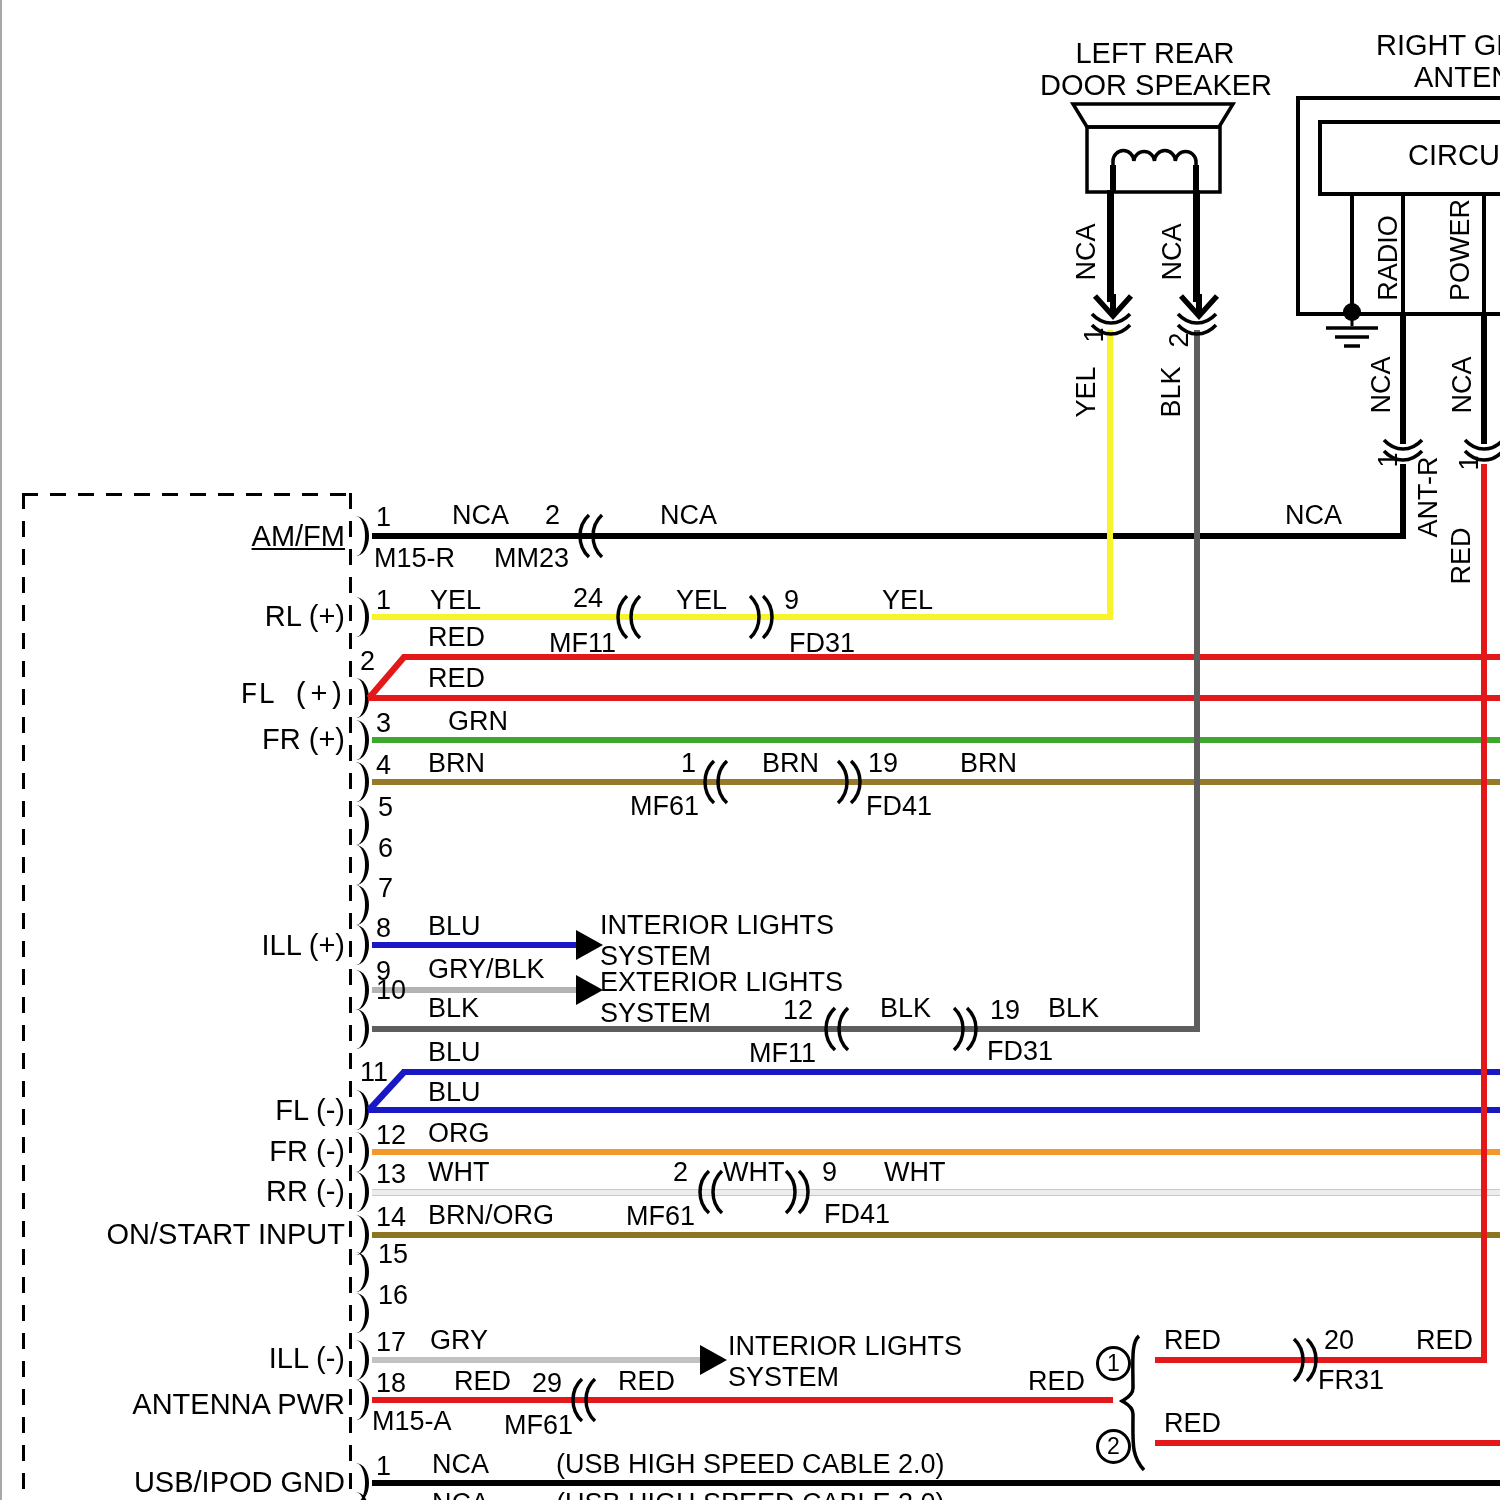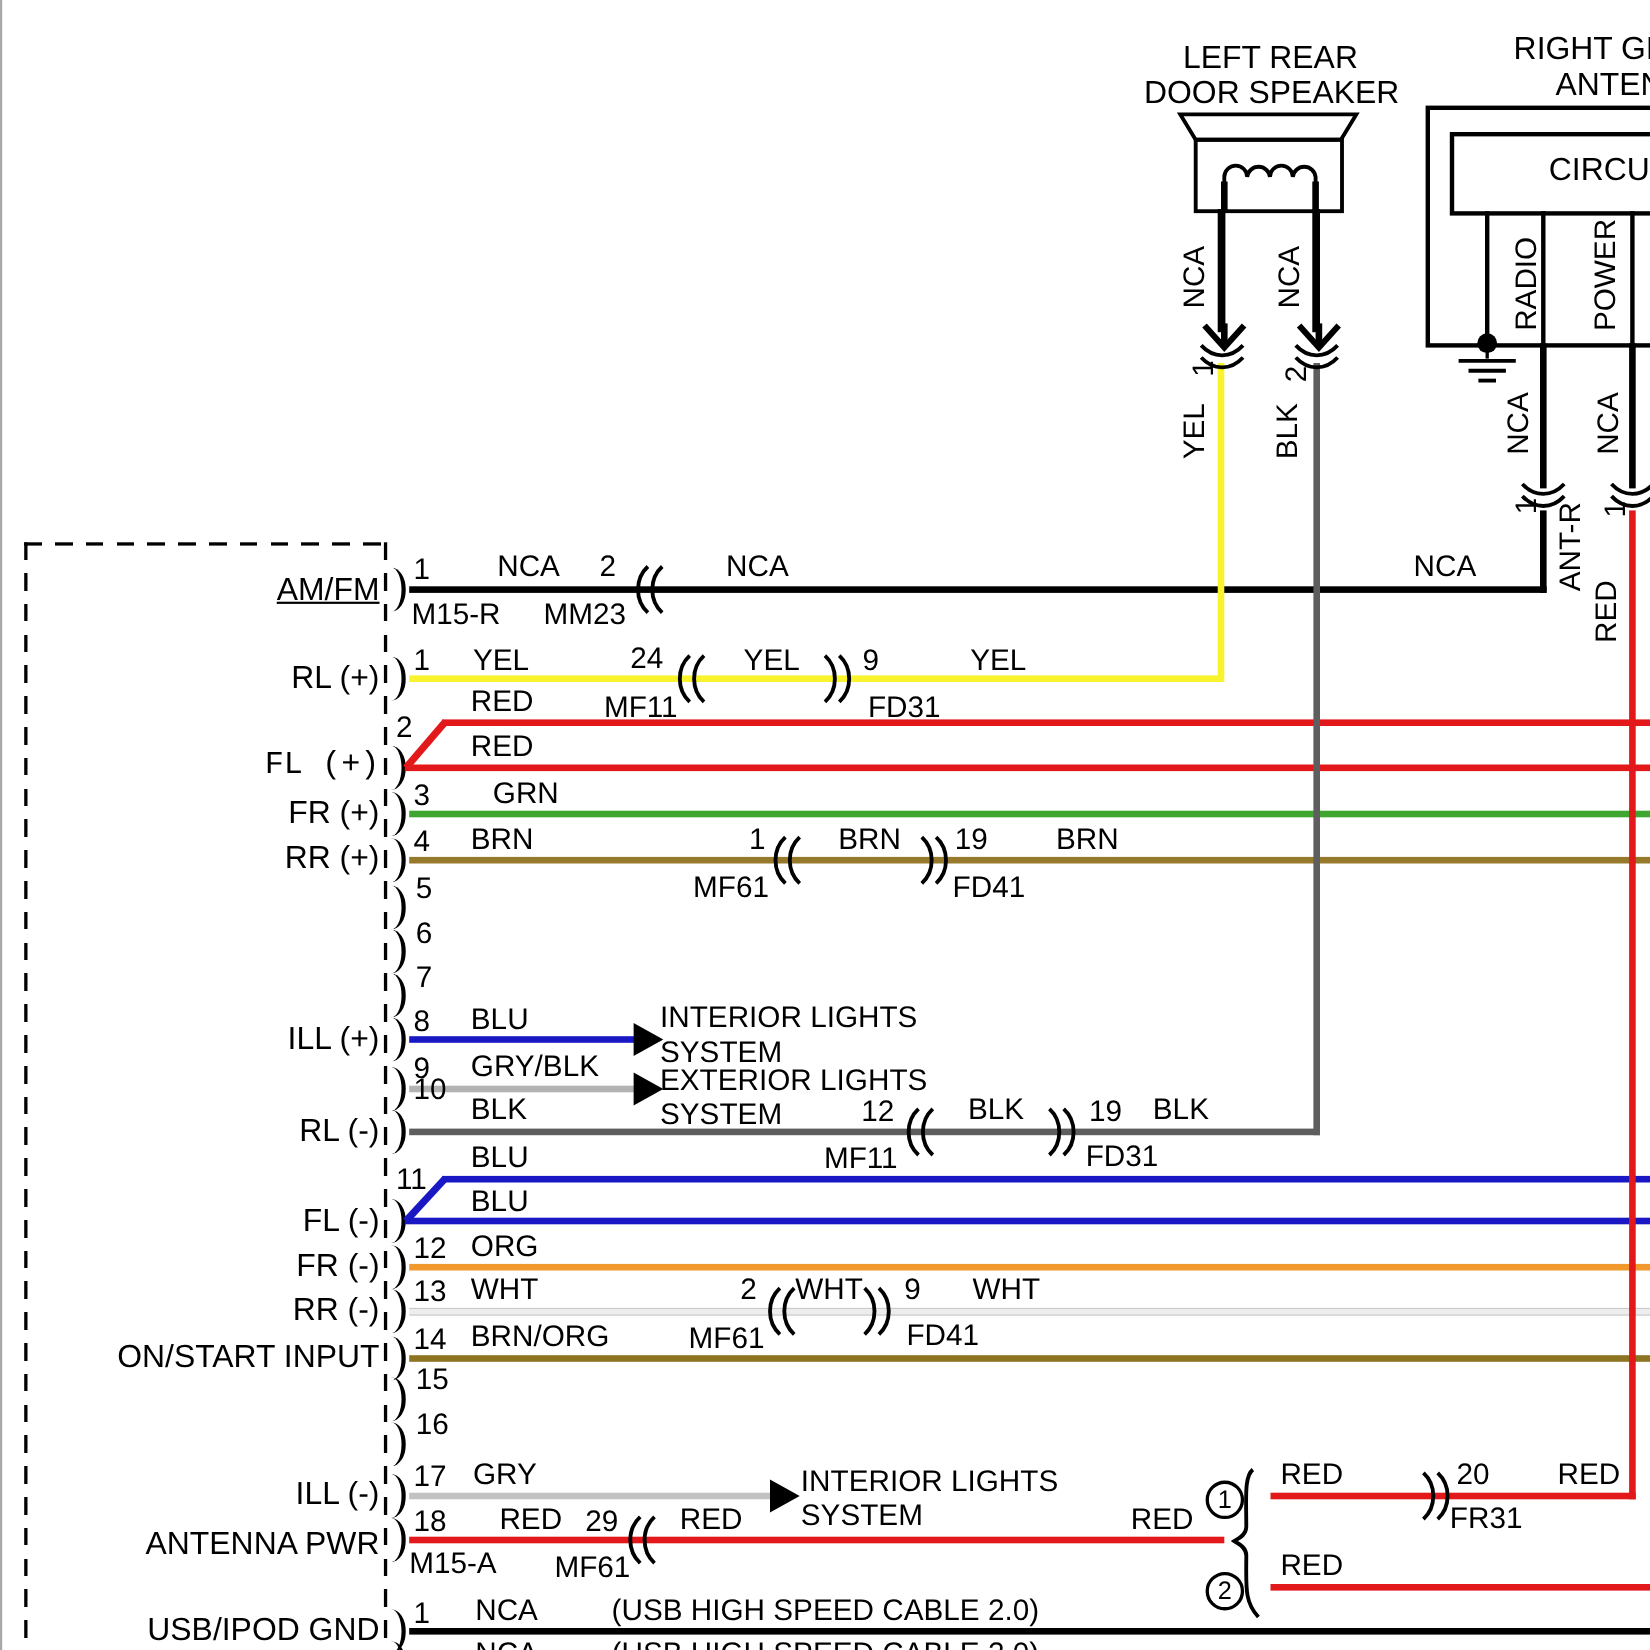--- a/index.html
+++ b/index.html
@@ -33,23 +33,21 @@
   <div class="edge"></div>
 
   <div class="dash-h" style="left:22px;top:493px;width:330px;"></div>
   <div class="dash-v" style="left:22px;top:493px;height:1007px;"></div>
   <div class="dash-v" style="left:349px;top:493px;height:1007px;"></div>
 
   <div class="rowlbl" style="top:520px;text-decoration:underline;">AM/FM</div>
   <div class="rowlbl" style="top:600px;">RL (+)</div>
   <div class="rowlbl" style="top:679px;font-family:Liberation Mono, monospace;">FL (+)</div>
   <div class="rowlbl" style="top:723px;">FR (+)</div>
-  <div class="rowlbl" style="top:764px;">RR (+)</div>
   <div class="rowlbl" style="top:929px;">ILL (+)</div>
-  <div class="rowlbl" style="top:1012px;">RL (-)</div>
   <div class="rowlbl" style="top:1094px;">FL (-)</div>
   <div class="rowlbl" style="top:1135px;">FR (-)</div>
   <div class="rowlbl" style="top:1175px;">RR (-)</div>
   <div class="rowlbl" style="top:1218px;">ON/START INPUT</div>
   <div class="rowlbl" style="top:1342px;">ILL (-)</div>
   <div class="rowlbl" style="top:1388px;">ANTENNA PWR</div>
   <div class="rowlbl" style="top:1466px;text-align:right;">USB/IPOD GND</div>
 
   <div class="pbr" style="left:352px;top:516px;"></div>
   <div class="pbr" style="left:352px;top:597px;"></div>

